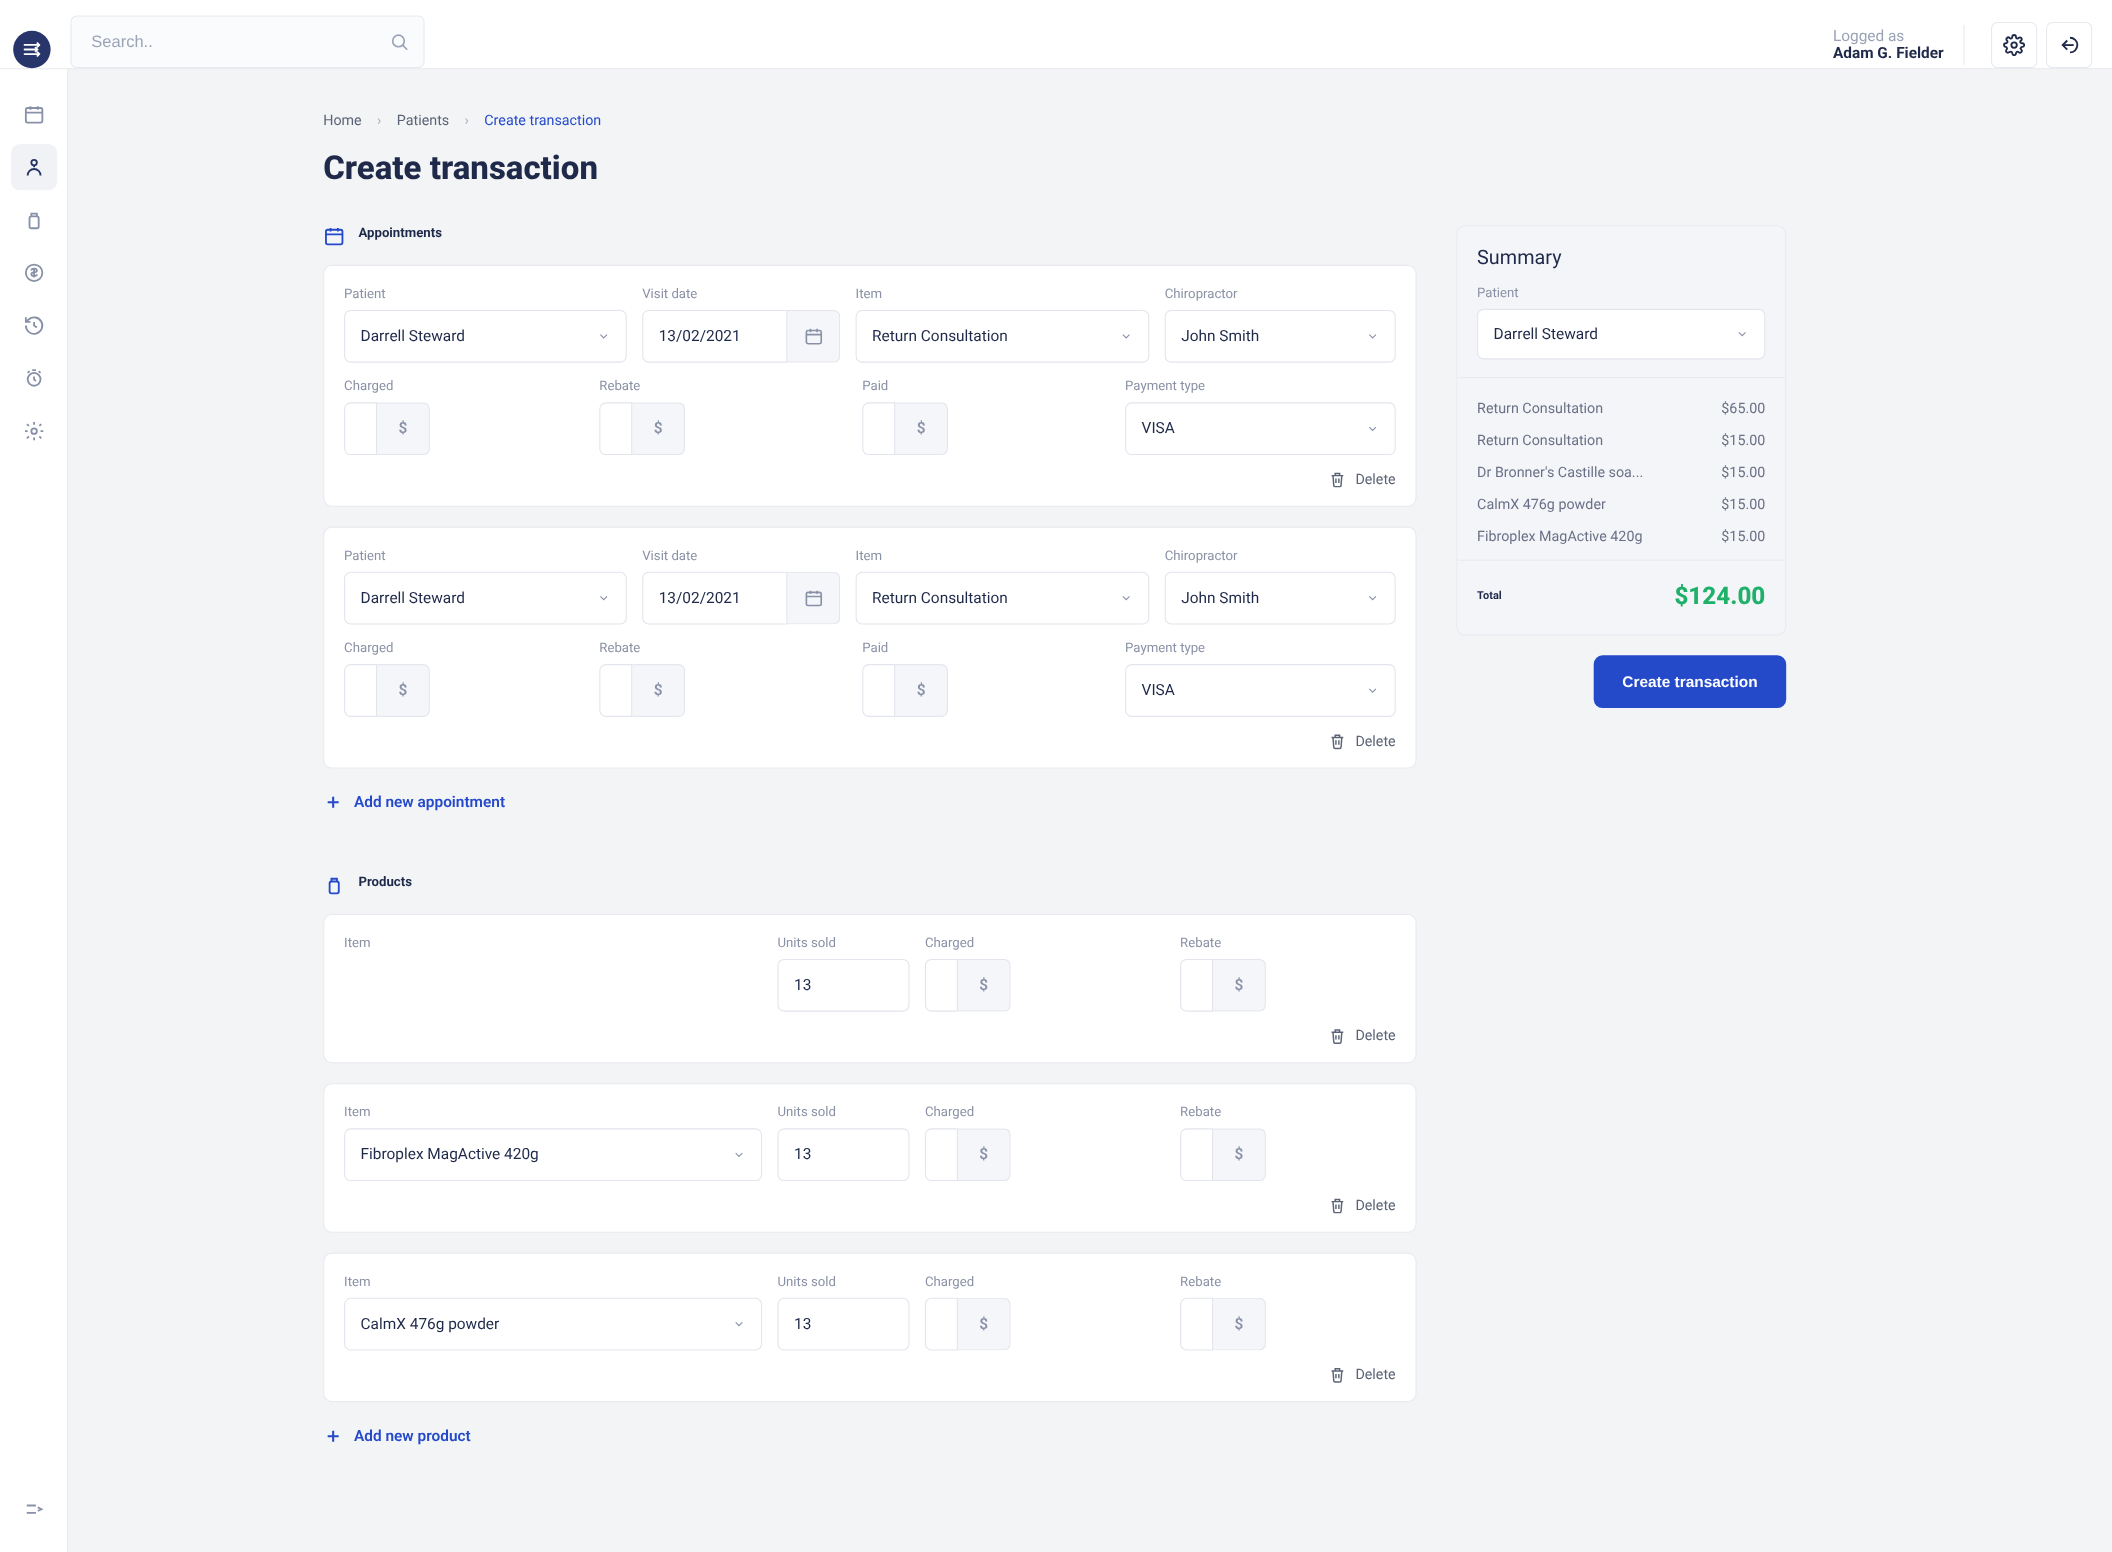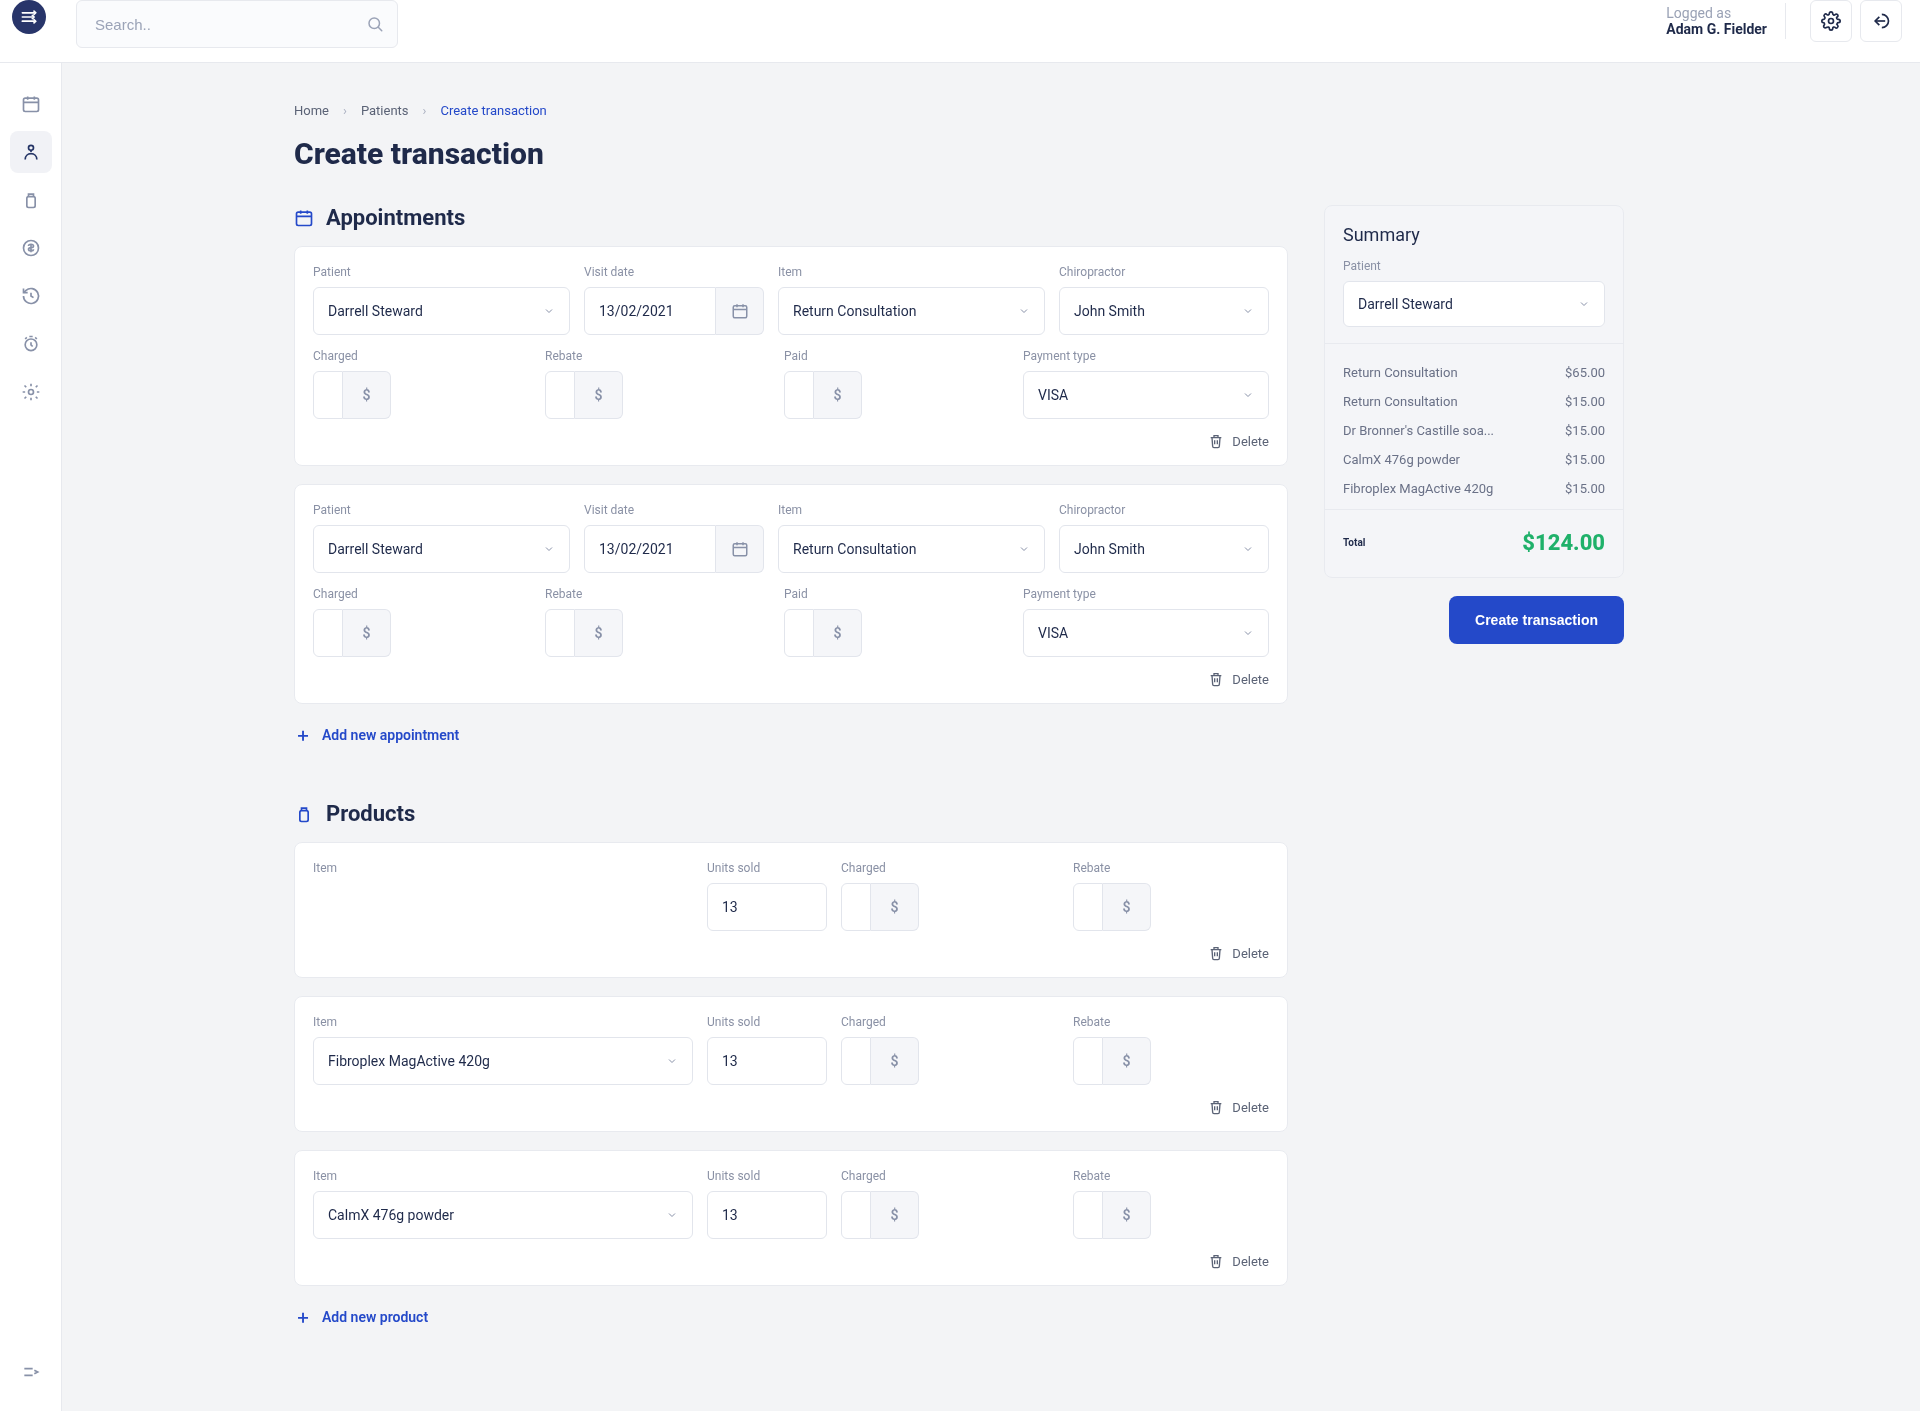--- a/index.html
+++ b/index.html
@@ -10,25 +10,24 @@
     height: 1411px;
     width: 1920px;
     overflow: hidden;
   }
 
   
   .topbar {
     background: #ffffff;
     height: 63px;
     display: flex;
-    align-items: flex-start;
+    align-items: flex-end;
     padding: 0 18px 0 12px;
     border-bottom: 1px solid #e7e9ee;
     position: relative;
-    gap: 12px;
   }
   .logo {
     width: 34px; height: 34px; border-radius: 50%;
     background: #28356a;
     display: flex; align-items: center; justify-content: center;
     color: #fff;
     margin-right: 18px;
   }
   .logo svg { width: 20px; height: 20px; }
   .search-wrap {
@@ -94,22 +93,22 @@
   .bc-link { cursor: pointer; }
   .bc-sep { color: #aab0c1; }
   .bc-current { color: #2449c9; }
   h1.page-title { font-size: 30px; font-weight: 800; color: #1f2a4a; margin-bottom: 34px; }
 
   .two-col { display: flex; align-items: flex-start; gap: 36px; }
   .left-col { width: 994px; }
   .right-col { width: 322px; }
 
   .section-header {
-    display: flex; align-items: center; gap: 12px;
-    font-size: 22px; font-weight: 700; color: #1f2a4a;
+    display: flex; align-items: flex-start; gap: 12px;
+    font-size: 12px; font-weight: 700; color: #1f2a4a;
     margin-bottom: 16px;
   }
   .section-header .sicon { color: #2449c9; }
   .section-header svg { width: 20px; height: 20px; }
 
   .card {
     background: #fff; border: 1px solid #e8eaef; border-radius: 8px;
     padding: 18px 18px 16px 18px; margin-bottom: 18px;
   }
   .row { display: flex; gap: 14px; margin-bottom: 14px; }

